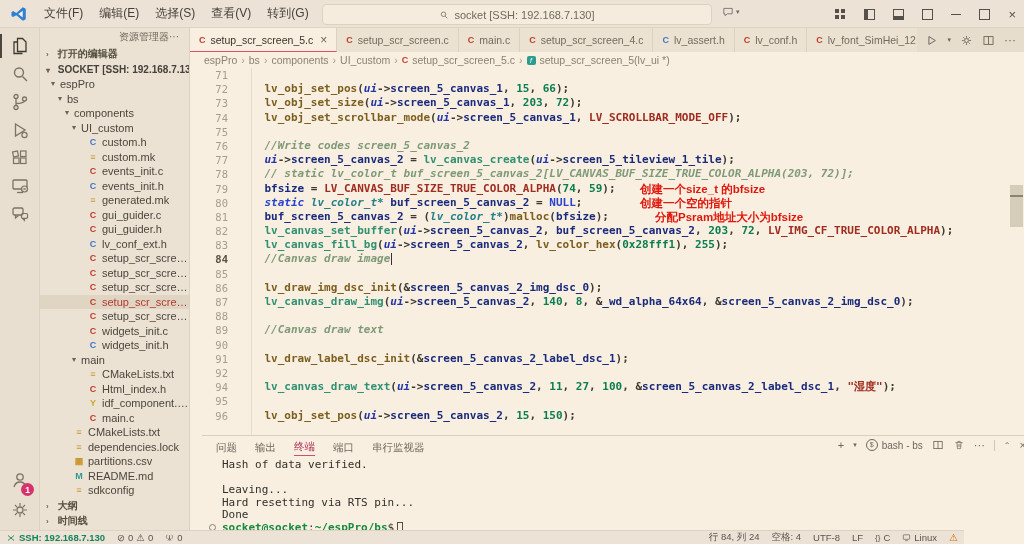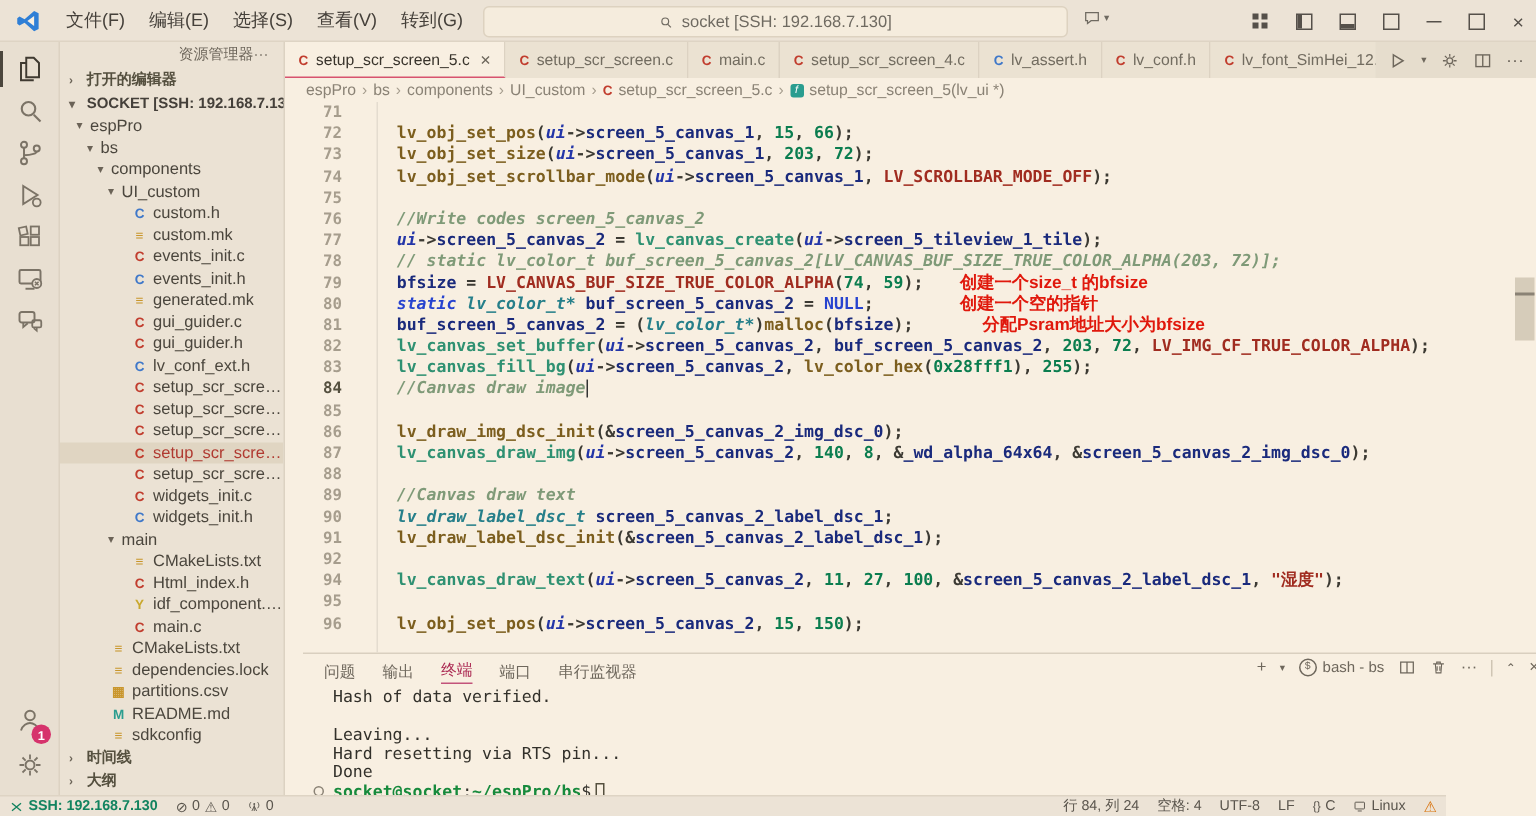--- a/index.html
+++ b/index.html
@@ -60,21 +60,21 @@
   .breadcrumb{position:absolute;left:0;top:24px;width:834px;height:16px;display:flex;align-items:center;
               gap:4px;padding-left:14px;font-size:10.5px;color:#8a8275;box-sizing:border-box;}
   .bc-sep{color:#a59c8d;}
   .bc-symicon{display:inline-block;width:9px;height:9px;border-radius:2px;background:#2a9d8f;color:#fff;
               font-size:7px;line-height:9px;text-align:center;font-style:italic;}
   
   .code-area{position:absolute;left:0;top:40px;width:834px;height:367px;overflow:hidden;
              font-family:"DejaVu Sans Mono",monospace;font-size:11px;font-weight:600;}
   .indent-guide{position:absolute;left:61px;top:40px;height:367px;width:1px;background:#00000014;}
   .cline{position:relative;height:14.2px;line-height:14.2px;white-space:pre;}
-  .gut{position:absolute;left:0;top:0;width:38px;text-align:right;color:#a69d8d;font-weight:700;font-size:10.5px;}
+  .gut{position:absolute;left:0;top:0;width:38px;text-align:right;color:#a69d8d;font-weight:400;font-size:10.5px;}
   .cline.cur .gut{color:#55503f;font-weight:700;}
   .ctext{position:absolute;left:48px;top:0;}
   .tk-p{color:#3c3a33}.tk-f{color:#7c5e1e}.tk-g{color:#2f9172}
   .tk-v{color:#1a2a7c;font-weight:700}.tk-u{color:#2335a8;font-style:italic}
   .tk-n{color:#0b7d4f}.tk-m{color:#a02c20}.tk-k{color:#2743cf}
   .tk-ki{color:#2743cf;font-style:italic}
   .tk-t{color:#267f8a;font-style:italic}.tk-c{color:#7f9a78;font-style:italic}
   .tk-s{color:#a02c20}
   .caret{display:inline-block;width:1.5px;height:12px;background:#333;vertical-align:middle;margin-left:0.5px;}
   .ann{position:absolute;top:0;font-family:"Liberation Sans",sans-serif;font-size:11.5px;
@@ -374,25 +374,25 @@
           <span style="overflow: hidden; text-overflow: ellipsis;">README.md</span>
         </div>
         <div class="trow" style="padding-left: 25px;">
           <span class="tpad"></span>
           <span class="fic" style="color: rgb(201, 150, 44);">≡</span>
           <span style="overflow: hidden; text-overflow: ellipsis;">sdkconfig</span>
         </div>
       </div>
     <div class="sb-section">
       <span class="tchev">›</span>
-      <span>时间线</span>
+      <span>大纲</span>
     </div>
     <div class="sb-section">
       <span class="tchev">›</span>
-      <span>大纲</span>
+      <span>时间线</span>
     </div>
   </div>
 
   <div class="editor">
     <div class="tabbar">
       <div id="tabs" style="display:flex;min-width:0;overflow:hidden;">
           <div class="tab active">
             <span class="tab-icon" style="color: rgb(193, 61, 46);">C</span>
             <span class="tab-label">setup_scr_screen_5.c</span>
             <span class="tab-close">×</span>
@@ -472,21 +472,21 @@
         <div class="cline"><span class="gut">80</span><span class="ctext"><span class="tk-p">    </span><span class="tk-ki">static</span><span class="tk-p"> </span><span class="tk-t">lv_color_t*</span><span class="tk-p"> </span><span class="tk-v">buf_screen_5_canvas_2</span><span class="tk-p"> = </span><span class="tk-k">NULL</span><span class="tk-p">;</span></span><span class="ann" style="left: 450px;">创建一个空的指针</span></div>
         <div class="cline"><span class="gut">81</span><span class="ctext"><span class="tk-p">    </span><span class="tk-v">buf_screen_5_canvas_2</span><span class="tk-p"> = (</span><span class="tk-t">lv_color_t*</span><span class="tk-p">)</span><span class="tk-f">malloc</span><span class="tk-p">(</span><span class="tk-v">bfsize</span><span class="tk-p">);</span></span><span class="ann" style="left: 465px;">分配Psram地址大小为bfsize</span></div>
         <div class="cline"><span class="gut">82</span><span class="ctext"><span class="tk-p">    </span><span class="tk-g">lv_canvas_set_buffer</span><span class="tk-p">(</span><span class="tk-u">ui</span><span class="tk-p">-&gt;</span><span class="tk-v">screen_5_canvas_2</span><span class="tk-p">, </span><span class="tk-v">buf_screen_5_canvas_2</span><span class="tk-p">, </span><span class="tk-n">203</span><span class="tk-p">, </span><span class="tk-n">72</span><span class="tk-p">, </span><span class="tk-m">LV_IMG_CF_TRUE_COLOR_ALPHA</span><span class="tk-p">);</span></span></div>
         <div class="cline"><span class="gut">83</span><span class="ctext"><span class="tk-p">    </span><span class="tk-g">lv_canvas_fill_bg</span><span class="tk-p">(</span><span class="tk-u">ui</span><span class="tk-p">-&gt;</span><span class="tk-v">screen_5_canvas_2</span><span class="tk-p">, </span><span class="tk-f">lv_color_hex</span><span class="tk-p">(</span><span class="tk-n">0x28fff1</span><span class="tk-p">), </span><span class="tk-n">255</span><span class="tk-p">);</span></span></div>
         <div class="cline cur"><span class="gut">84</span><span class="ctext"><span class="tk-p">    </span><span class="tk-c">//Canvas draw image</span><span class="caret"></span></span></div>
         <div class="cline"><span class="gut">85</span></div>
         <div class="cline"><span class="gut">86</span><span class="ctext"><span class="tk-p">    </span><span class="tk-f">lv_draw_img_dsc_init</span><span class="tk-p">(&amp;</span><span class="tk-v">screen_5_canvas_2_img_dsc_0</span><span class="tk-p">);</span></span></div>
         <div class="cline"><span class="gut">87</span><span class="ctext"><span class="tk-p">    </span><span class="tk-g">lv_canvas_draw_img</span><span class="tk-p">(</span><span class="tk-u">ui</span><span class="tk-p">-&gt;</span><span class="tk-v">screen_5_canvas_2</span><span class="tk-p">, </span><span class="tk-n">140</span><span class="tk-p">, </span><span class="tk-n">8</span><span class="tk-p">, &amp;</span><span class="tk-v">_wd_alpha_64x64</span><span class="tk-p">, &amp;</span><span class="tk-v">screen_5_canvas_2_img_dsc_0</span><span class="tk-p">);</span></span></div>
         <div class="cline"><span class="gut">88</span><span class="ctext"></span></div>
         <div class="cline"><span class="gut">89</span><span class="ctext"><span class="tk-p">    </span><span class="tk-c">//Canvas draw text</span></span></div>
-        <div class="cline"><span class="gut">90</span><span class="ctext"><span class="tk-p">    </span><span class="tk-t">lv_draw_label_dsc_t</span><span class="tk-p"> </span><span class="tk-v">screen_5_canvas_2_label_dsc_1</span><span class="tk-p">;</span></span></div>
+        <div class="cline"><span class="gut">90</span></div>
         <div class="cline"><span class="gut">91</span><span class="ctext"><span class="tk-p">    </span><span class="tk-f">lv_draw_label_dsc_init</span><span class="tk-p">(&amp;</span><span class="tk-v">screen_5_canvas_2_label_dsc_1</span><span class="tk-p">);</span></span></div>
         <div class="cline"><span class="gut">92</span></div>
         <div class="cline"><span class="gut">94</span><span class="ctext"><span class="tk-p">    </span><span class="tk-g">lv_canvas_draw_text</span><span class="tk-p">(</span><span class="tk-u">ui</span><span class="tk-p">-&gt;</span><span class="tk-v">screen_5_canvas_2</span><span class="tk-p">, </span><span class="tk-n">11</span><span class="tk-p">, </span><span class="tk-n">27</span><span class="tk-p">, </span><span class="tk-n">100</span><span class="tk-p">, &amp;</span><span class="tk-v">screen_5_canvas_2_label_dsc_1</span><span class="tk-p">, </span><span class="tk-s">"湿度"</span><span class="tk-p">);</span></span></div>
         <div class="cline"><span class="gut">95</span><span class="ctext"></span></div>
         <div class="cline"><span class="gut">96</span><span class="ctext"><span class="tk-p">    </span><span class="tk-f">lv_obj_set_pos</span><span class="tk-p">(</span><span class="tk-u">ui</span><span class="tk-p">-&gt;</span><span class="tk-v">screen_5_canvas_2</span><span class="tk-p">, </span><span class="tk-n">15</span><span class="tk-p">, </span><span class="tk-n">150</span><span class="tk-p">);</span></span></div>
       </div>
     <div class="indent-guide"></div>
     <div class="scrollbar-v"></div>
     <div class="scroll-mark"></div>
 

